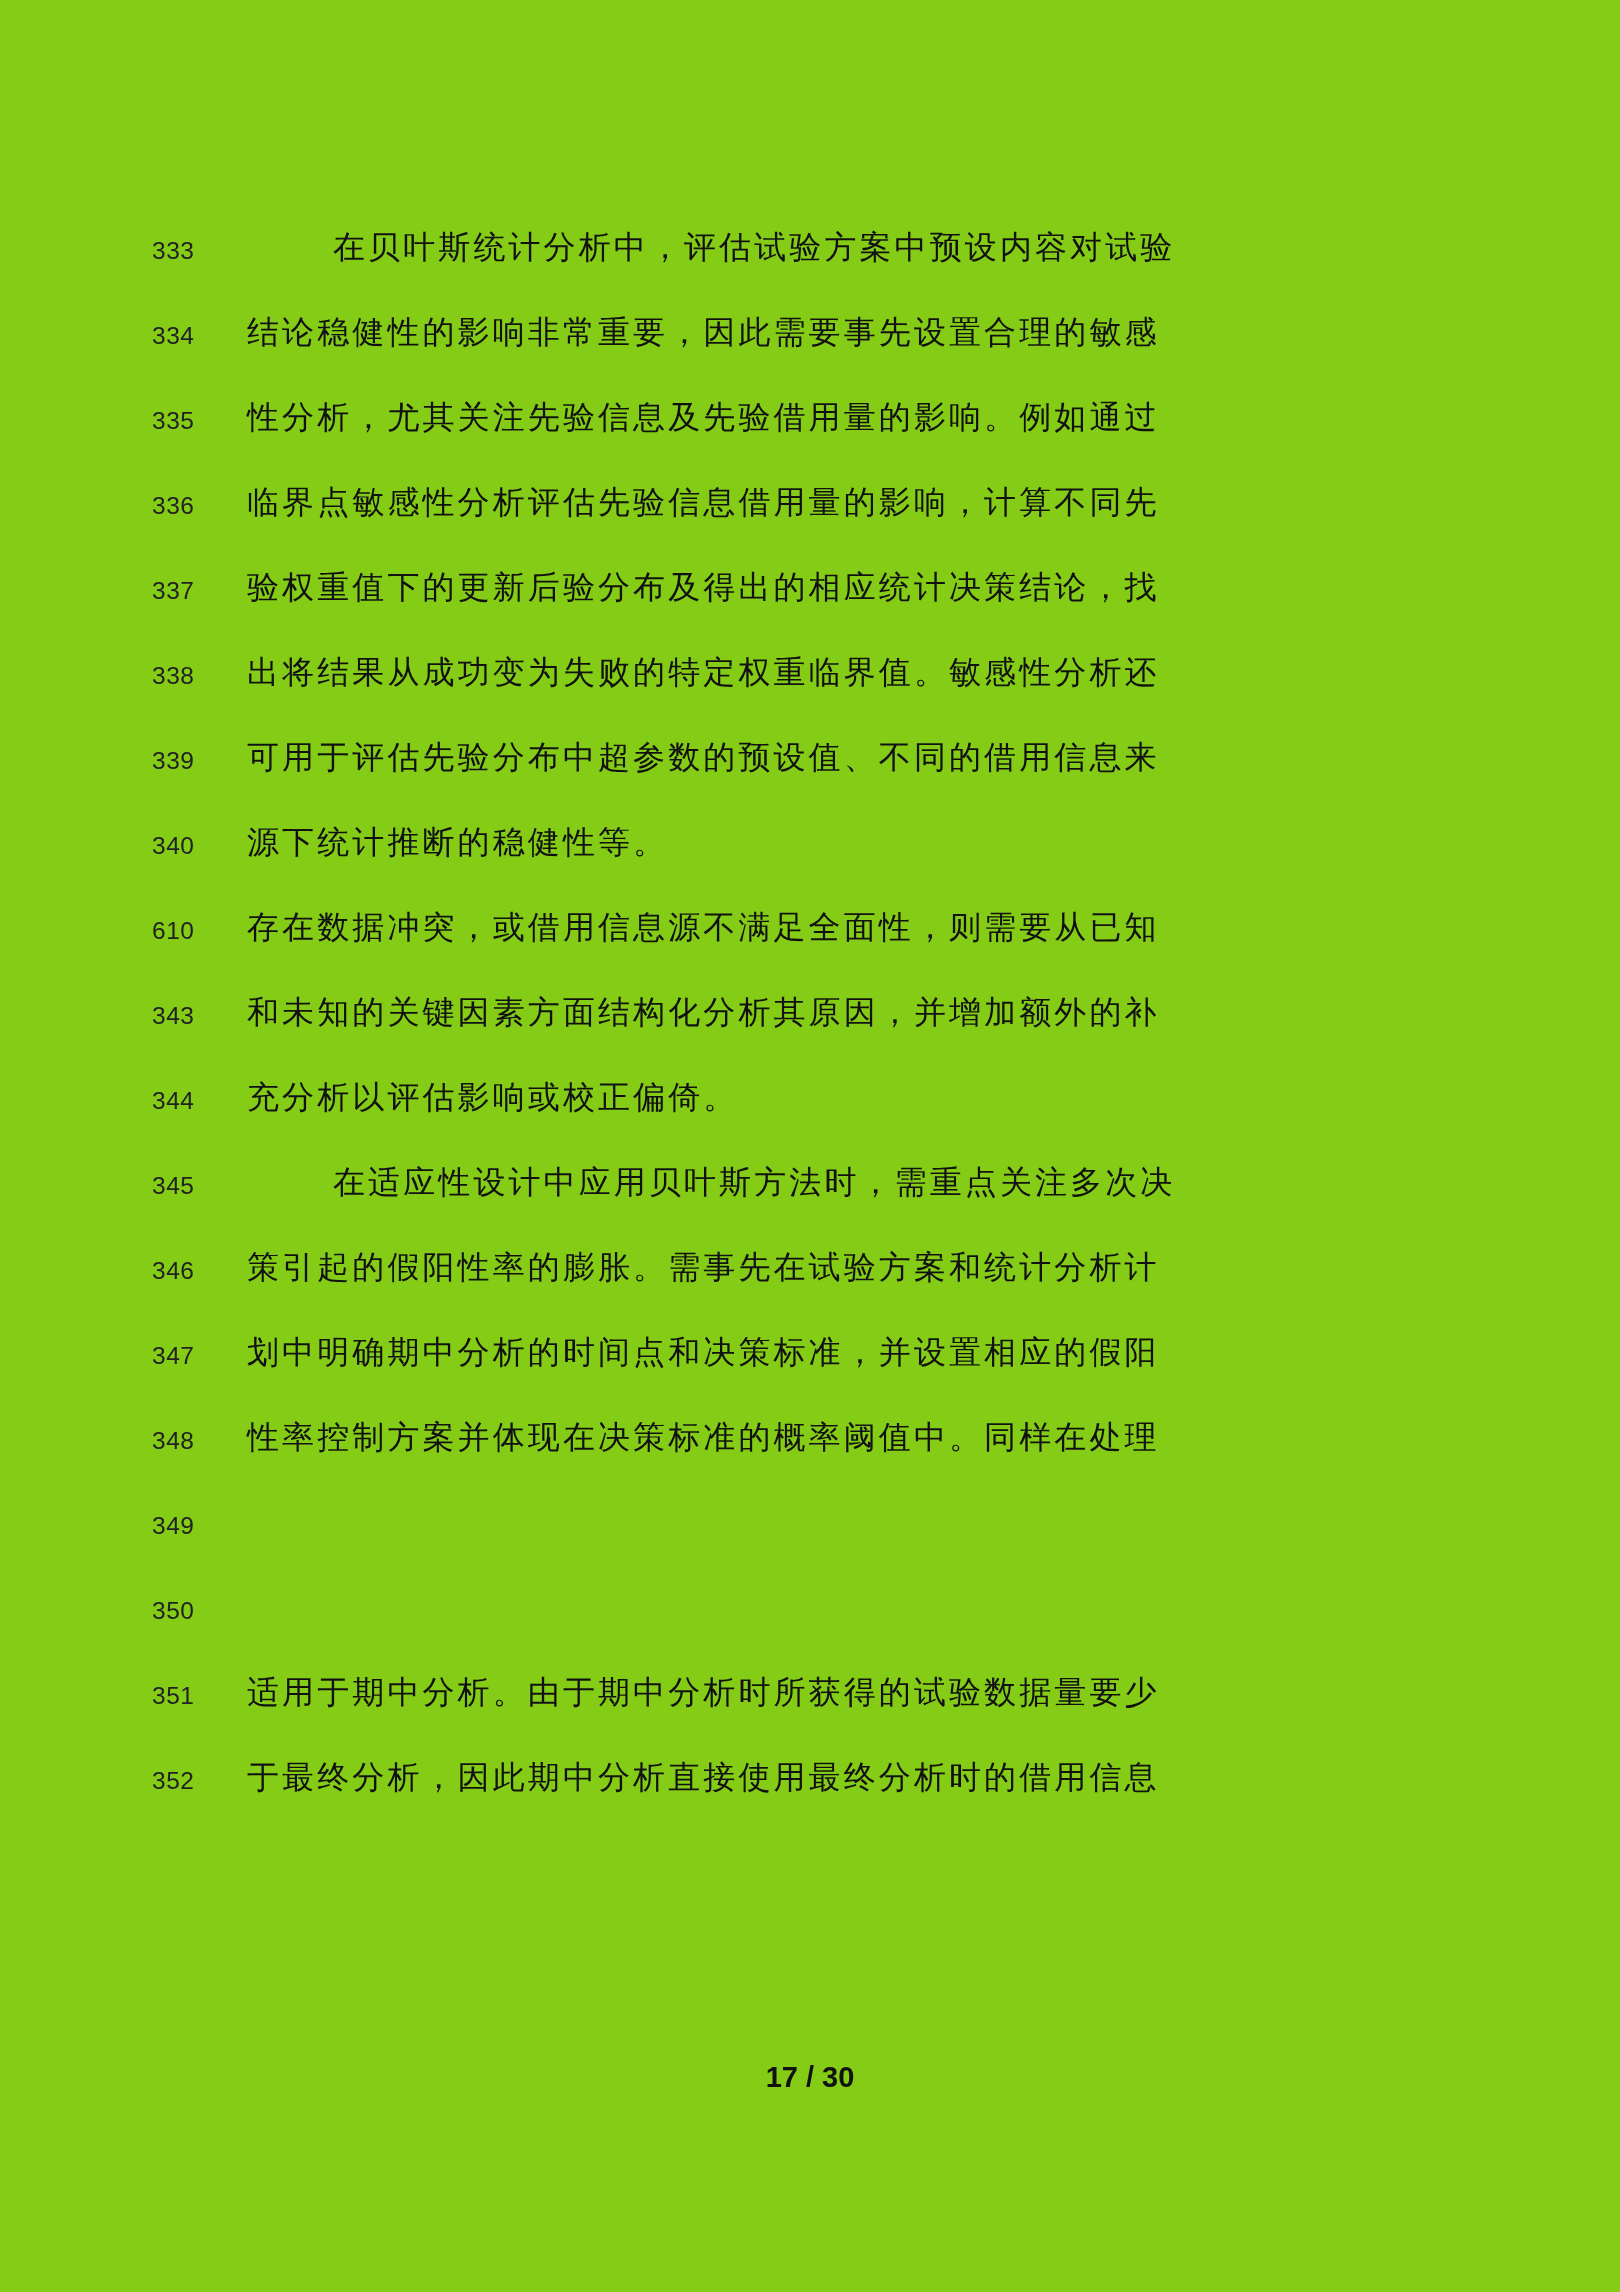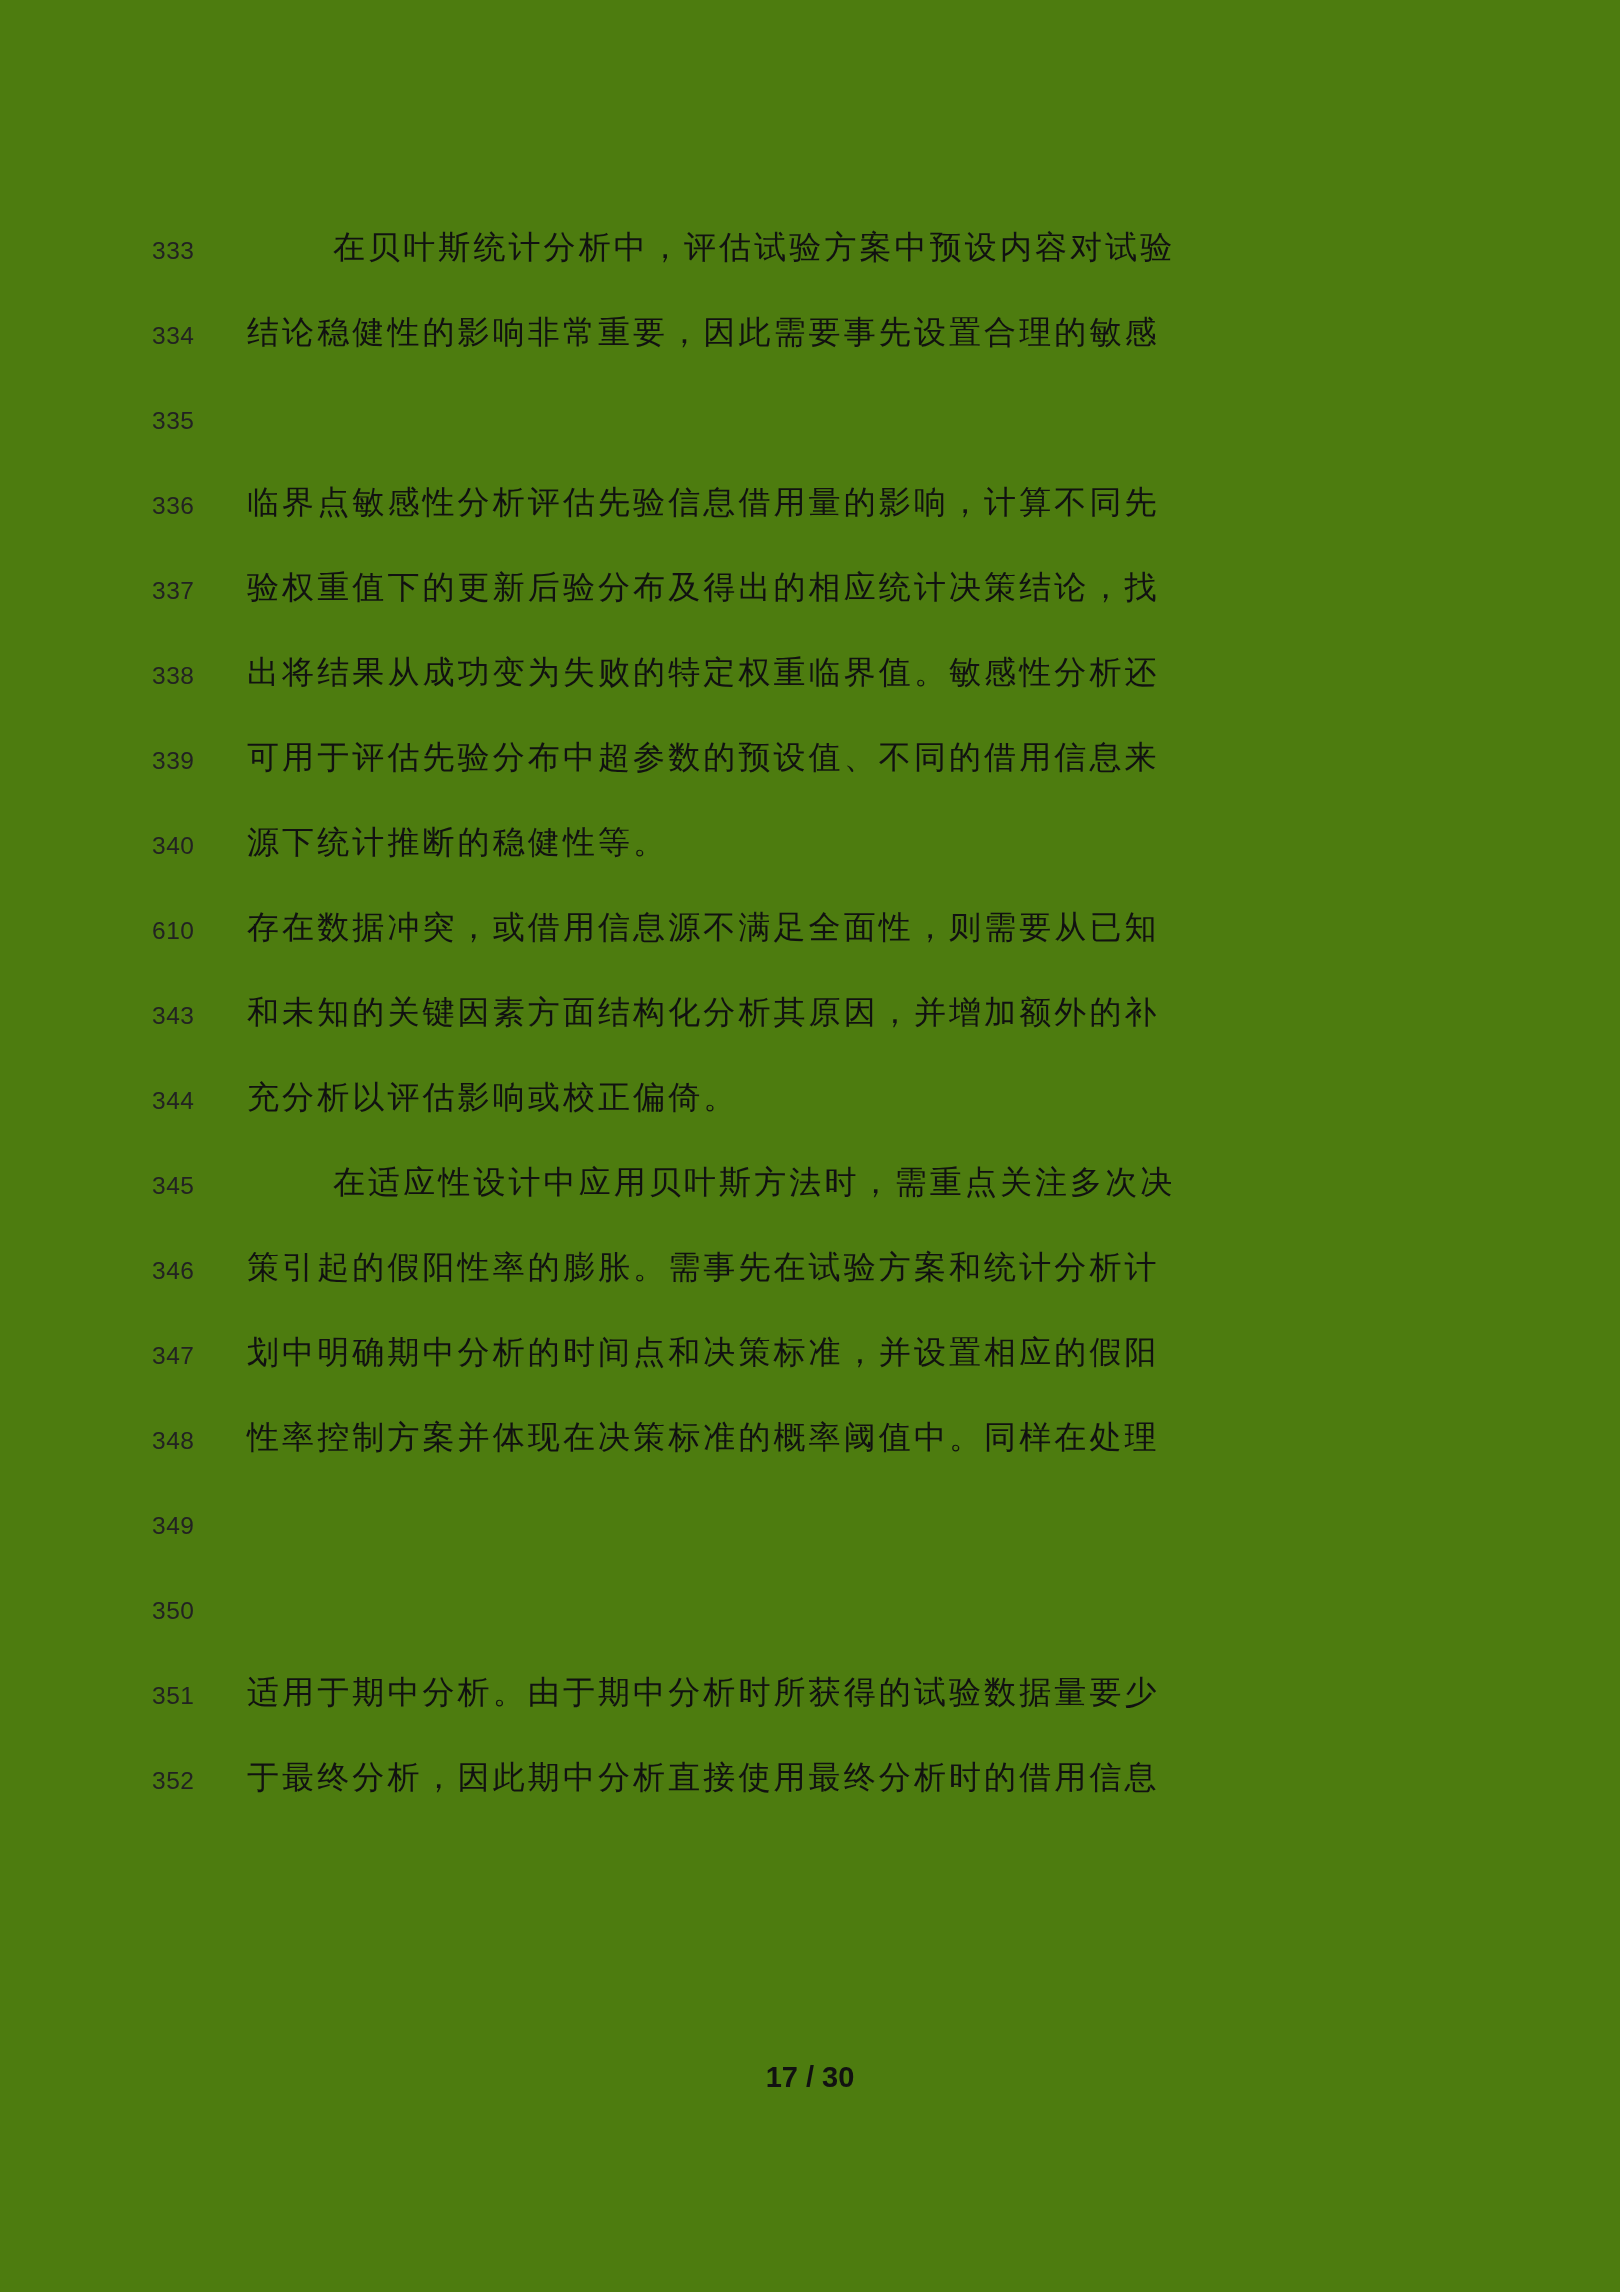--- a/index.html
+++ b/index.html
@@ -13,21 +13,21 @@
       position: relative;
       overflow: hidden;
       font-family: "DejaVu Serif", "Liberation Serif", serif;
       color: #111111;
     }
     .page {
       position: absolute;
       left: 0; top: 0;
       width: 1620px;
       height: 2293px;
-      background: #4d7c0f;
+      background: #84cc16;
     }
     .body-text {
       position: absolute;
       left: 0;
       top: 214px;
       width: 1620px;
     }
     .line {
       position: relative;
       height: 85px;
@@ -79,20 +79,21 @@
     <div class="line">
       <span class="line-number">333</span>
       <span class="line-text indent">在贝叶斯统计分析中，评估试验方案中预设内容对试验</span>
     </div>
     <div class="line">
       <span class="line-number">334</span>
       <span class="line-text">结论稳健性的影响非常重要，因此需要事先设置合理的敏感</span>
     </div>
     <div class="line">
       <span class="line-number">335</span>
+      <span class="line-text">性分析，尤其关注先验信息及先验借用量的影响。例如通过</span>
     </div>
     <div class="line">
       <span class="line-number">336</span>
       <span class="line-text">临界点敏感性分析评估先验信息借用量的影响，计算不同先</span>
     </div>
     <div class="line">
       <span class="line-number">337</span>
       <span class="line-text">验权重值下的更新后验分布及得出的相应统计决策结论，找</span>
     </div>
     <div class="line">

